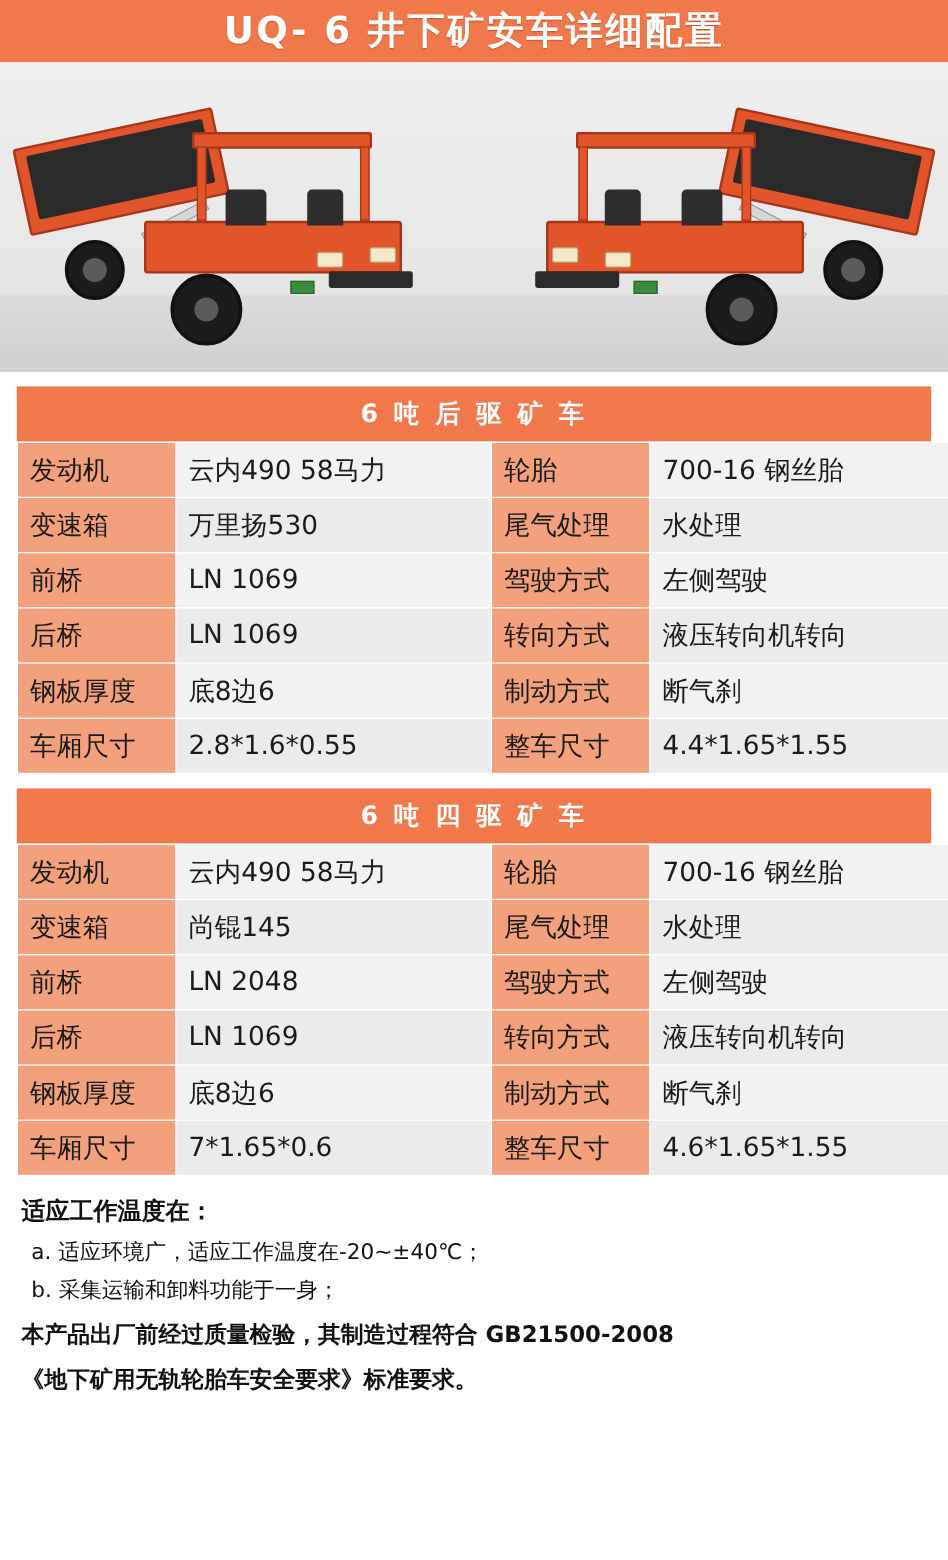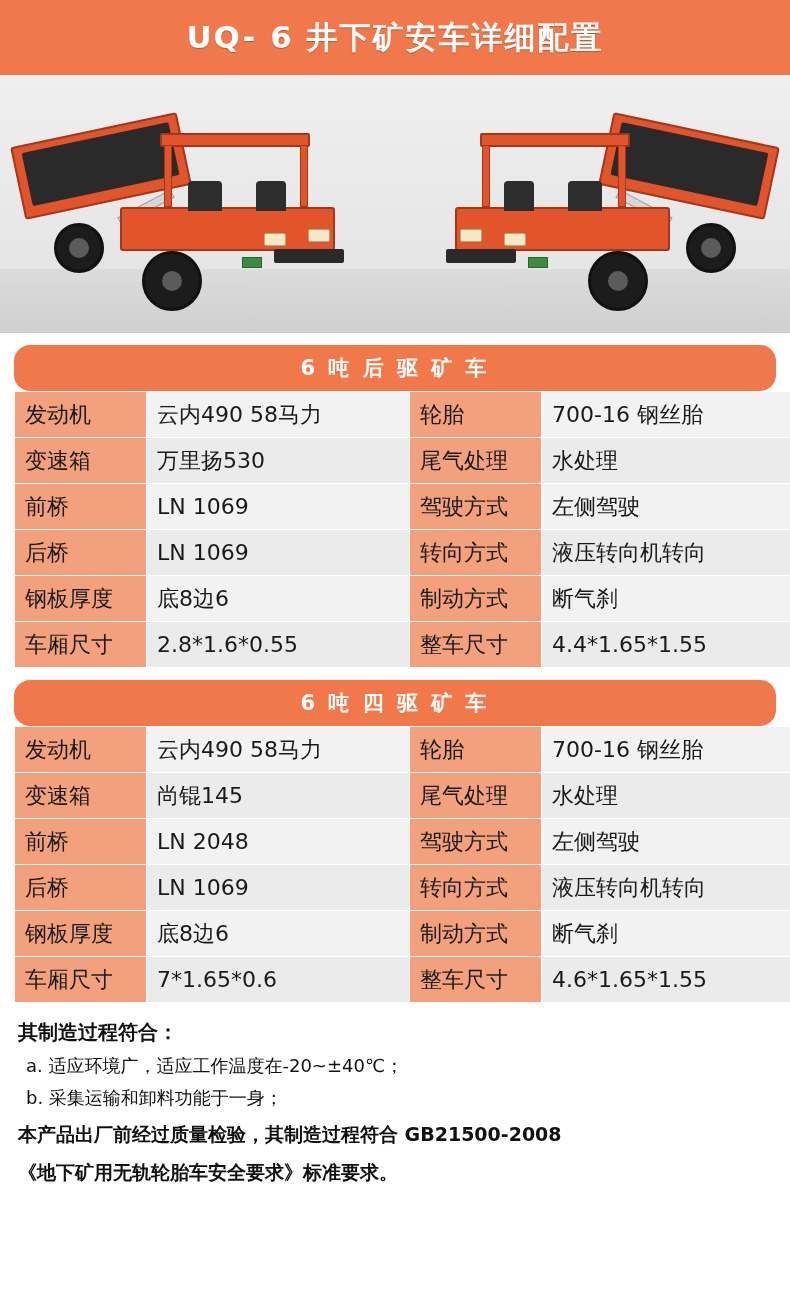--- a/index.html
+++ b/index.html
@@ -12,21 +12,21 @@
   #page {
     position: relative;
     width: 790px; height: 1300px;
     overflow: hidden;
     background: #ffffff;
   }
 
   
   .header {
     width: 790px;
-    height: 75px;
+    height: 52px;
     background: #f0784a;
     display: flex;
     align-items: center;
     justify-content: center;
   }
   .header-title {
     color: #ffffff;
     font-size: 31px;
     font-weight: bold;
     letter-spacing: 2px;
@@ -144,21 +144,20 @@
   .spec-block { width: 790px; padding: 0 14px; margin-top: 12px; }
   .spec-title {
     background: #f0784a;
     color: #ffffff;
     font-size: 21px;
     font-weight: bold;
     letter-spacing: 3px;
     text-align: center;
     padding: 9px 0;
     font-family: "DejaVu Sans", sans-serif;
-    border-radius: 16px;
   }
   table.spec {
     width: 100%;
     border-collapse: collapse;
     table-layout: fixed;
     font-family: "DejaVu Sans", sans-serif;
   }
   table.spec td {
     height: 46px;
     font-size: 22px;
@@ -347,20 +346,20 @@
           <td class="lbl">车厢尺寸</td>
           <td class="val">7*1.65*0.6</td>
           <td class="lbl">整车尺寸</td>
           <td class="val">4.6*1.65*1.55</td>
         </tr>
       </tbody>
     </table>
   </div>
 
   <div class="notes">
-    <div class="notes-heading">其制造过程符合：</div>
+    <div class="notes-heading">适应工作温度在：</div>
     <div class="note-item">a. 适应环境广，适应工作温度在-20~±40℃；</div>
     <div class="note-item">b. 采集运输和卸料功能于一身；</div>
     <div class="footer-line">本产品出厂前经过质量检验，其制造过程符合 GB21500-2008</div>
     <div class="footer-line" style="">《地下矿用无轨轮胎车安全要求》标准要求。</div>
   </div>
 
 </div>
 
 </body></html>

